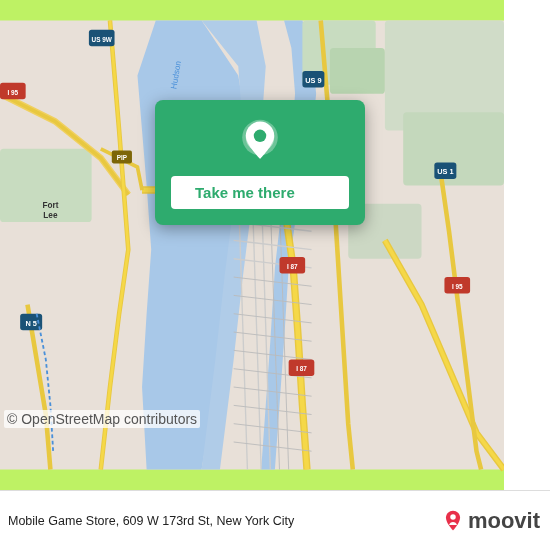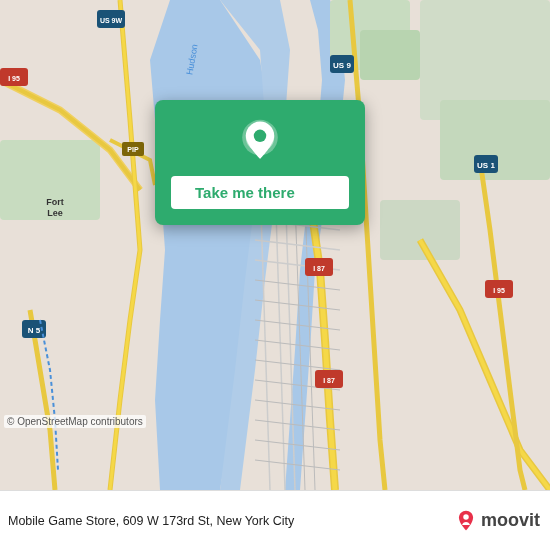--- a/index.html
+++ b/index.html
@@ -6,21 +6,21 @@
 
     body {
       width: 550px;
       height: 550px;
       overflow: hidden;
       font-family: Arial, sans-serif;
       position: relative;
     }
 
     #map-container {
-      width: 550px;
+      width: 504px;
       height: 490px;
       position: relative;
       overflow: hidden;
       background-color: #bef264;
     }
 
     
     #map-svg {
       width: 100%;
       height: 100%;
@@ -79,37 +79,37 @@
     #location-text {
       font-size: 12.5px;
       color: #222;
       flex: 1;
     }
 
     #moovit-logo {
       display: flex;
       align-items: center;
       gap: 4px;
-      font-size: 18px;
+      font-size: 22px;
       font-weight: bold;
       color: #444;
       flex-shrink: 0;
     }
 
     #moovit-pin {
       width: 22px;
       height: 22px;
     }
 
     
     #osm-attribution {
       position: absolute;
       bottom: 62px;
       left: 4px;
-      font-size: 10px;
+      font-size: 14px;
       color: #555;
       background: rgba(255,255,255,0.75);
       padding: 1px 3px;
       border-radius: 2px;
       z-index: 5;
     }
   </style>
 </head>
 <body>
 

